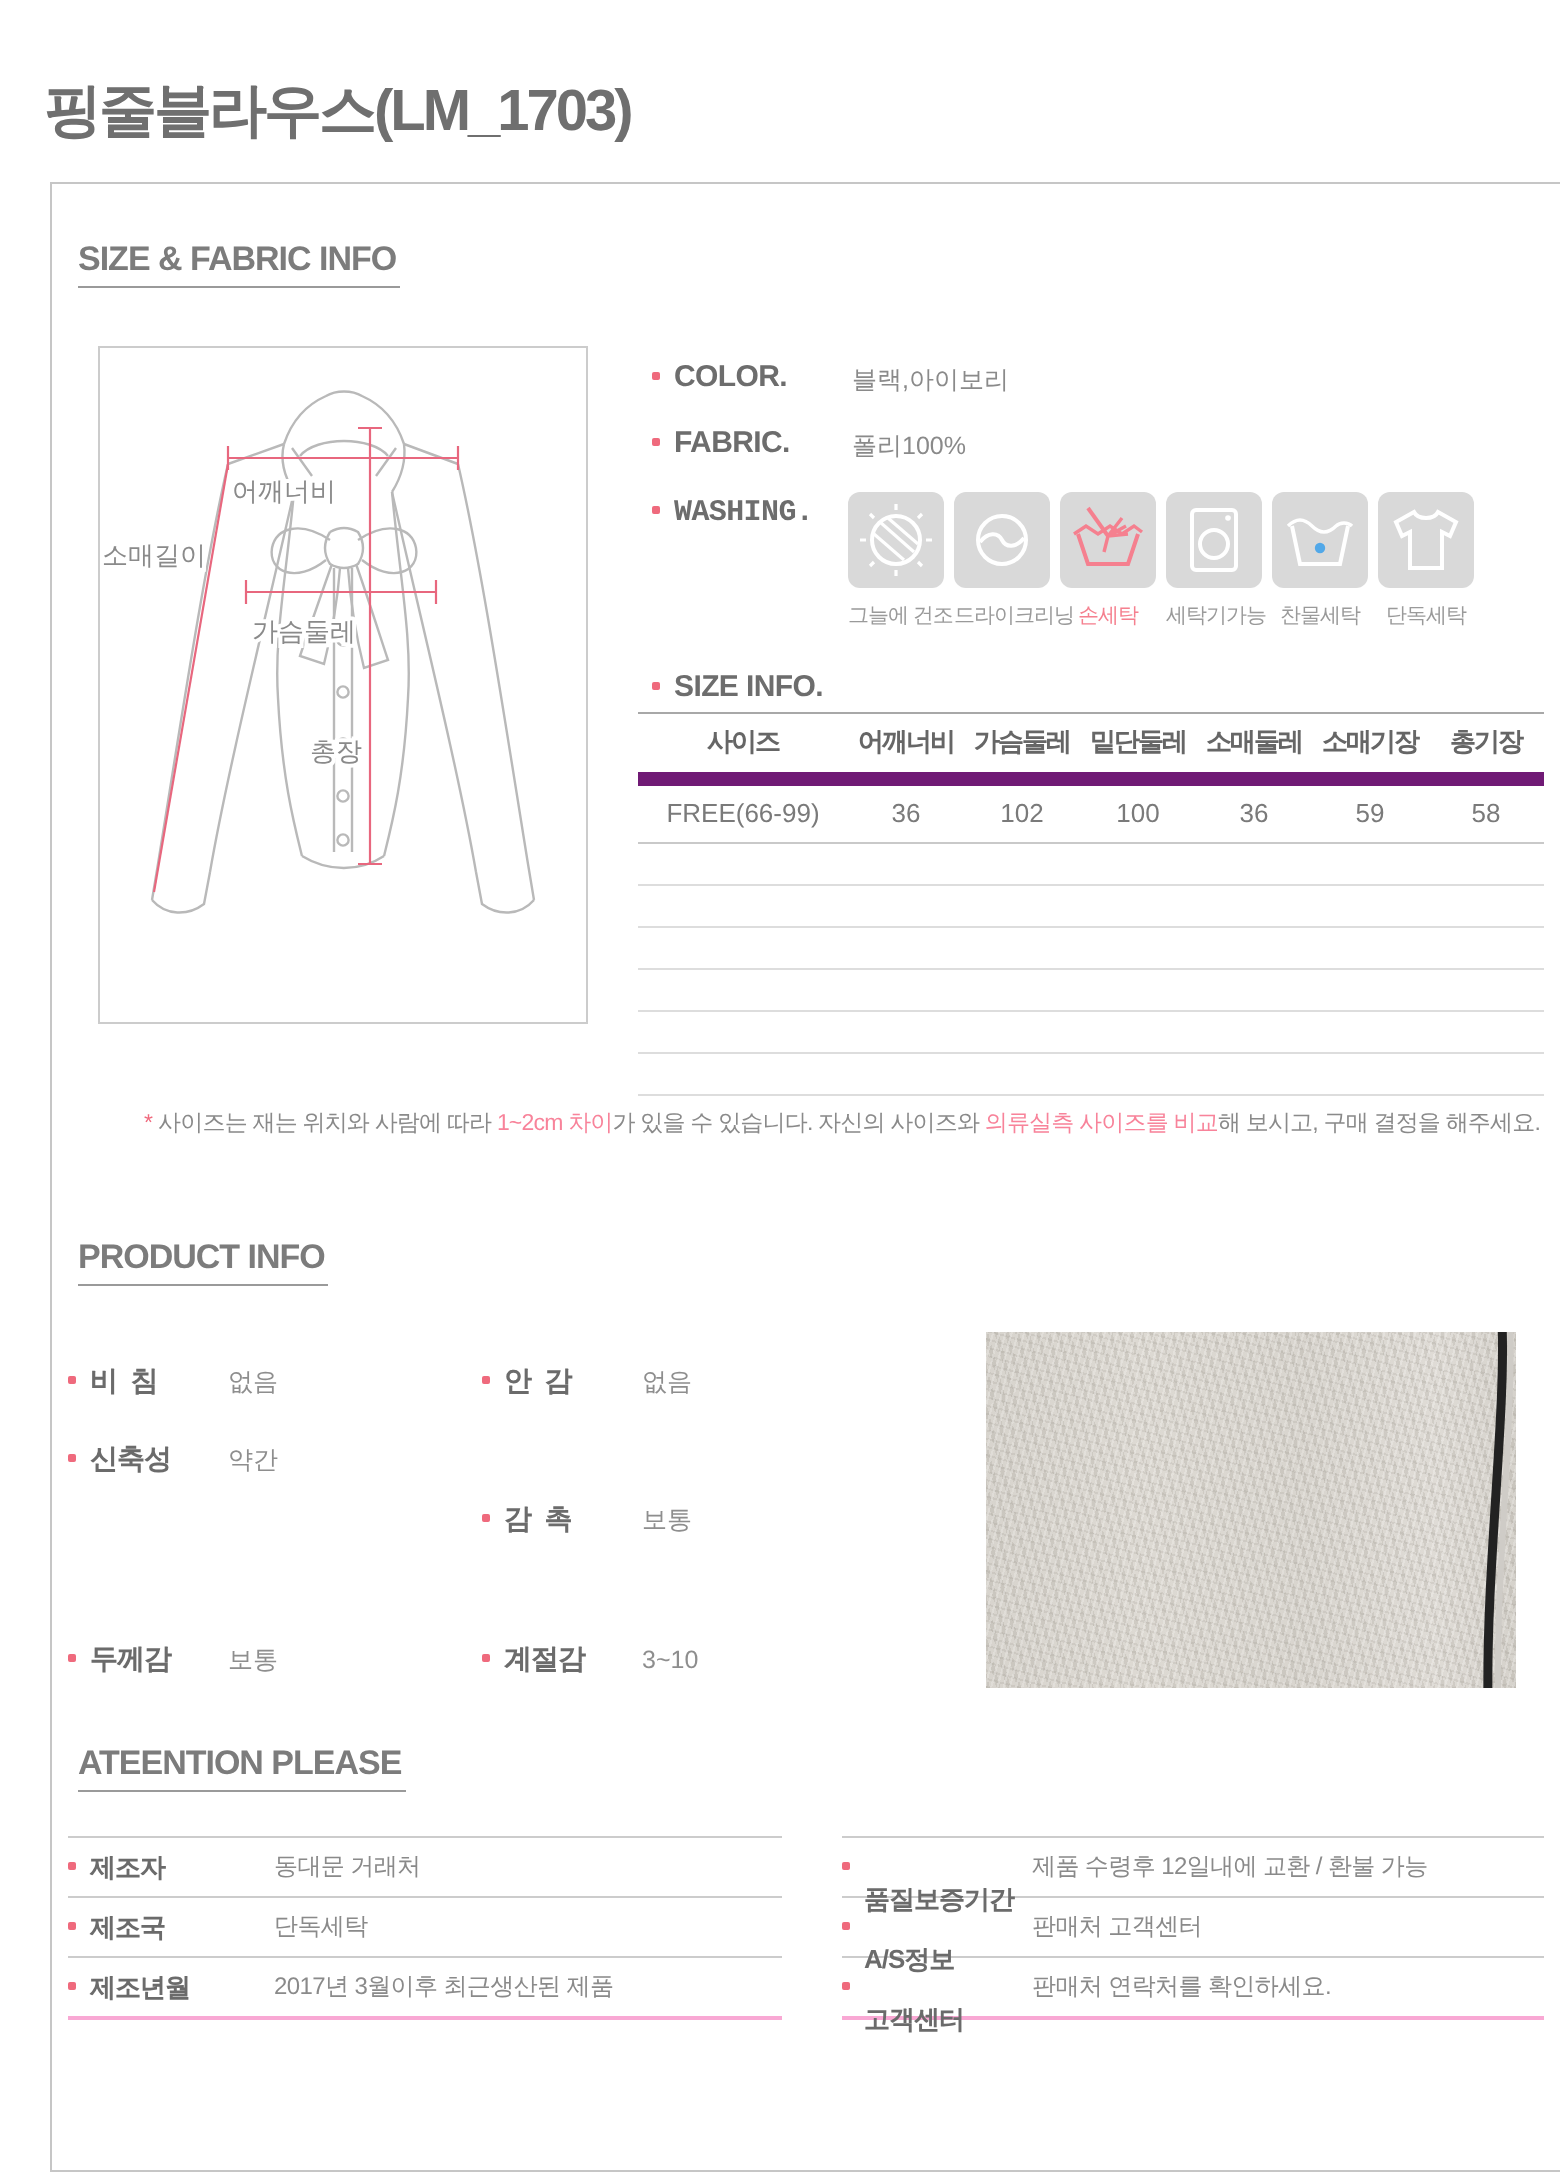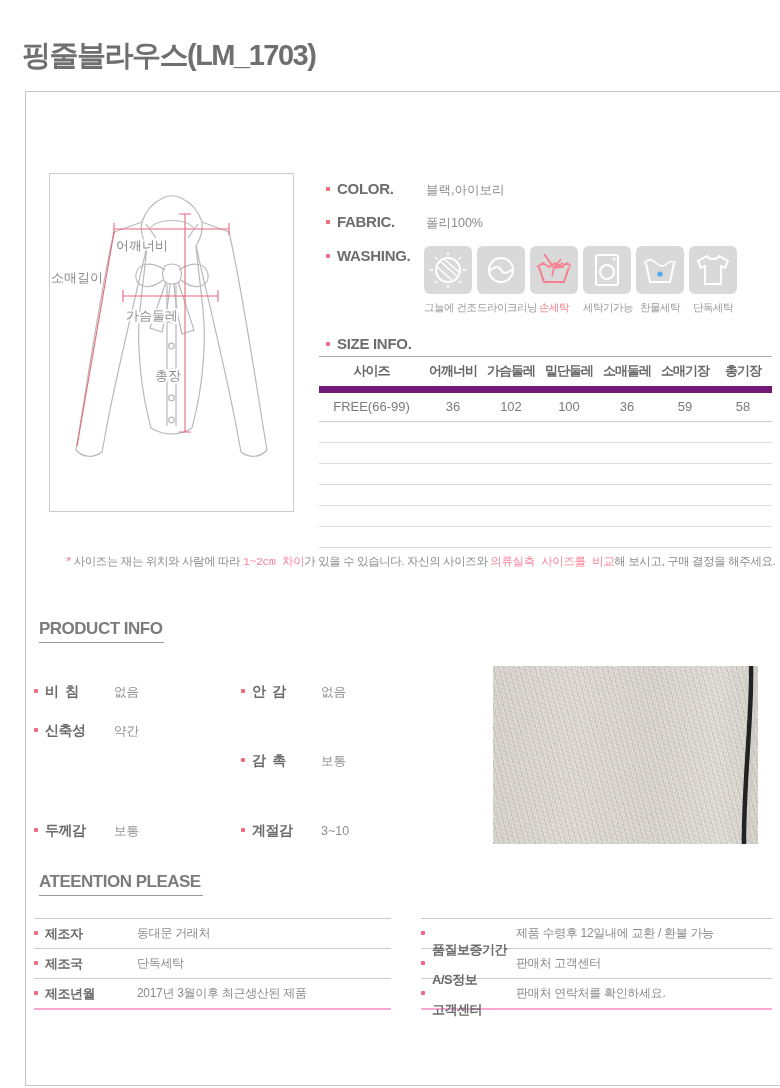--- a/index.html
+++ b/index.html
@@ -47,21 +47,21 @@
   }
   .size-table td{
     font-size:13px;color:#7a7a7a;text-align:center;
     padding:6px 0 7px 0;border-bottom:1px solid #c9c9c9;
   }
   .size-table tr.empty td{height:20px;padding:0;border-bottom:1px solid #ddd;}
   .note{
     position:absolute;left:40px;top:462px;width:710px;text-align:center;
     font-size:11.5px;color:#8a8a8a;letter-spacing:-0.4px;white-space:nowrap;
   }
-  .note .hl{color:#f8839a;font-family:Liberation Mono, monospace;}
+  .note .hl{color:#f8839a;}
   .note .star{color:#f06a7e;margin-right:3px;}
   .pfield{position:absolute;white-space:nowrap;}
   .pf-label{display:inline-block;min-width:56px;font-size:14px;font-weight:700;color:#6b6b6b;white-space:pre;letter-spacing:-0.5px;}
   .pf-value{margin-left:13px;font-size:12.5px;color:#8e8e8e;}
   .fabric-photo{
     position:absolute;left:467px;top:574px;width:265px;height:178px;overflow:hidden;
     background-color:#eae8e4;
     background-image:
       linear-gradient(90deg,#e7e5e1,#edebe7 30%,#e8e6e2 60%,#efedea 85%,#e5e3df),
       repeating-linear-gradient(105deg,rgba(255,255,255,.5) 0 1px,rgba(0,0,0,0) 1px 3px),
@@ -79,20 +79,21 @@
   .info-right .it-label{width:84px;margin-top:32px;}
   svg text{font-family:"Liberation Sans","DejaVu Sans",sans-serif;}
 </style>
 </head>
 <body>
 
 <h1 class="page-title">핑줄블라우스(LM_1703)</h1>
 
 <div class="content-box">
 
+  <div class="sec-heading" style="left:13px;top:28px;">SIZE &amp; FABRIC INFO</div>
 
   <div class="diagram-box">
     <svg width="243" height="337" viewBox="0 0 243 337">
       <g fill="none" stroke="#b9b9b9" stroke-width="1.2">
 
         <path d="M92,48 C96,36 104,28 113,24 C118,21 126,21 131,24 C140,28 148,36 152,48"></path>
         <path d="M100,54 C108,44 136,44 144,54"></path>
         <path d="M96,50 L106,64 M148,50 L138,64"></path>
 
         <path d="M92,48 L64,58 M152,48 L179,58"></path>
@@ -141,21 +142,21 @@
   </div>
 
   <div class="kv-row" style="top:88px;">
     <span class="bullet"></span><span class="kv-label">COLOR.</span>
     <span class="kv-value">블랙,아이보리</span>
   </div>
   <div class="kv-row" style="top:121px;">
     <span class="bullet"></span><span class="kv-label">FABRIC.</span>
     <span class="kv-value">폴리100%</span>
   </div>
-  <div class="kv-row" style="top:155px;">
+  <div class="kv-row" style="top:155px;font-family:Liberation Mono, monospace;">
     <span class="bullet"></span><span class="kv-label">WASHING.</span>
   </div>
 
   <div class="wash-icons">
     <div class="wash-cell">
       <div class="wash-icon">
         <svg width="48" height="48" viewBox="0 0 48 48" fill="none" stroke="#fff" stroke-width="2">
           <circle cx="24" cy="24" r="12"></circle>
           <path d="M16,15 L33,30 M13,21 L28,34 M20,13 L35,26" stroke-width="1.6"></path>
           <path d="M24,6 L24,9 M24,39 L24,42 M6,24 L9,24 M39,24 L42,24 M11,11 L13,13 M35,35 L37,37 M11,37 L13,35 M35,13 L37,11" stroke-width="1.6"></path>

